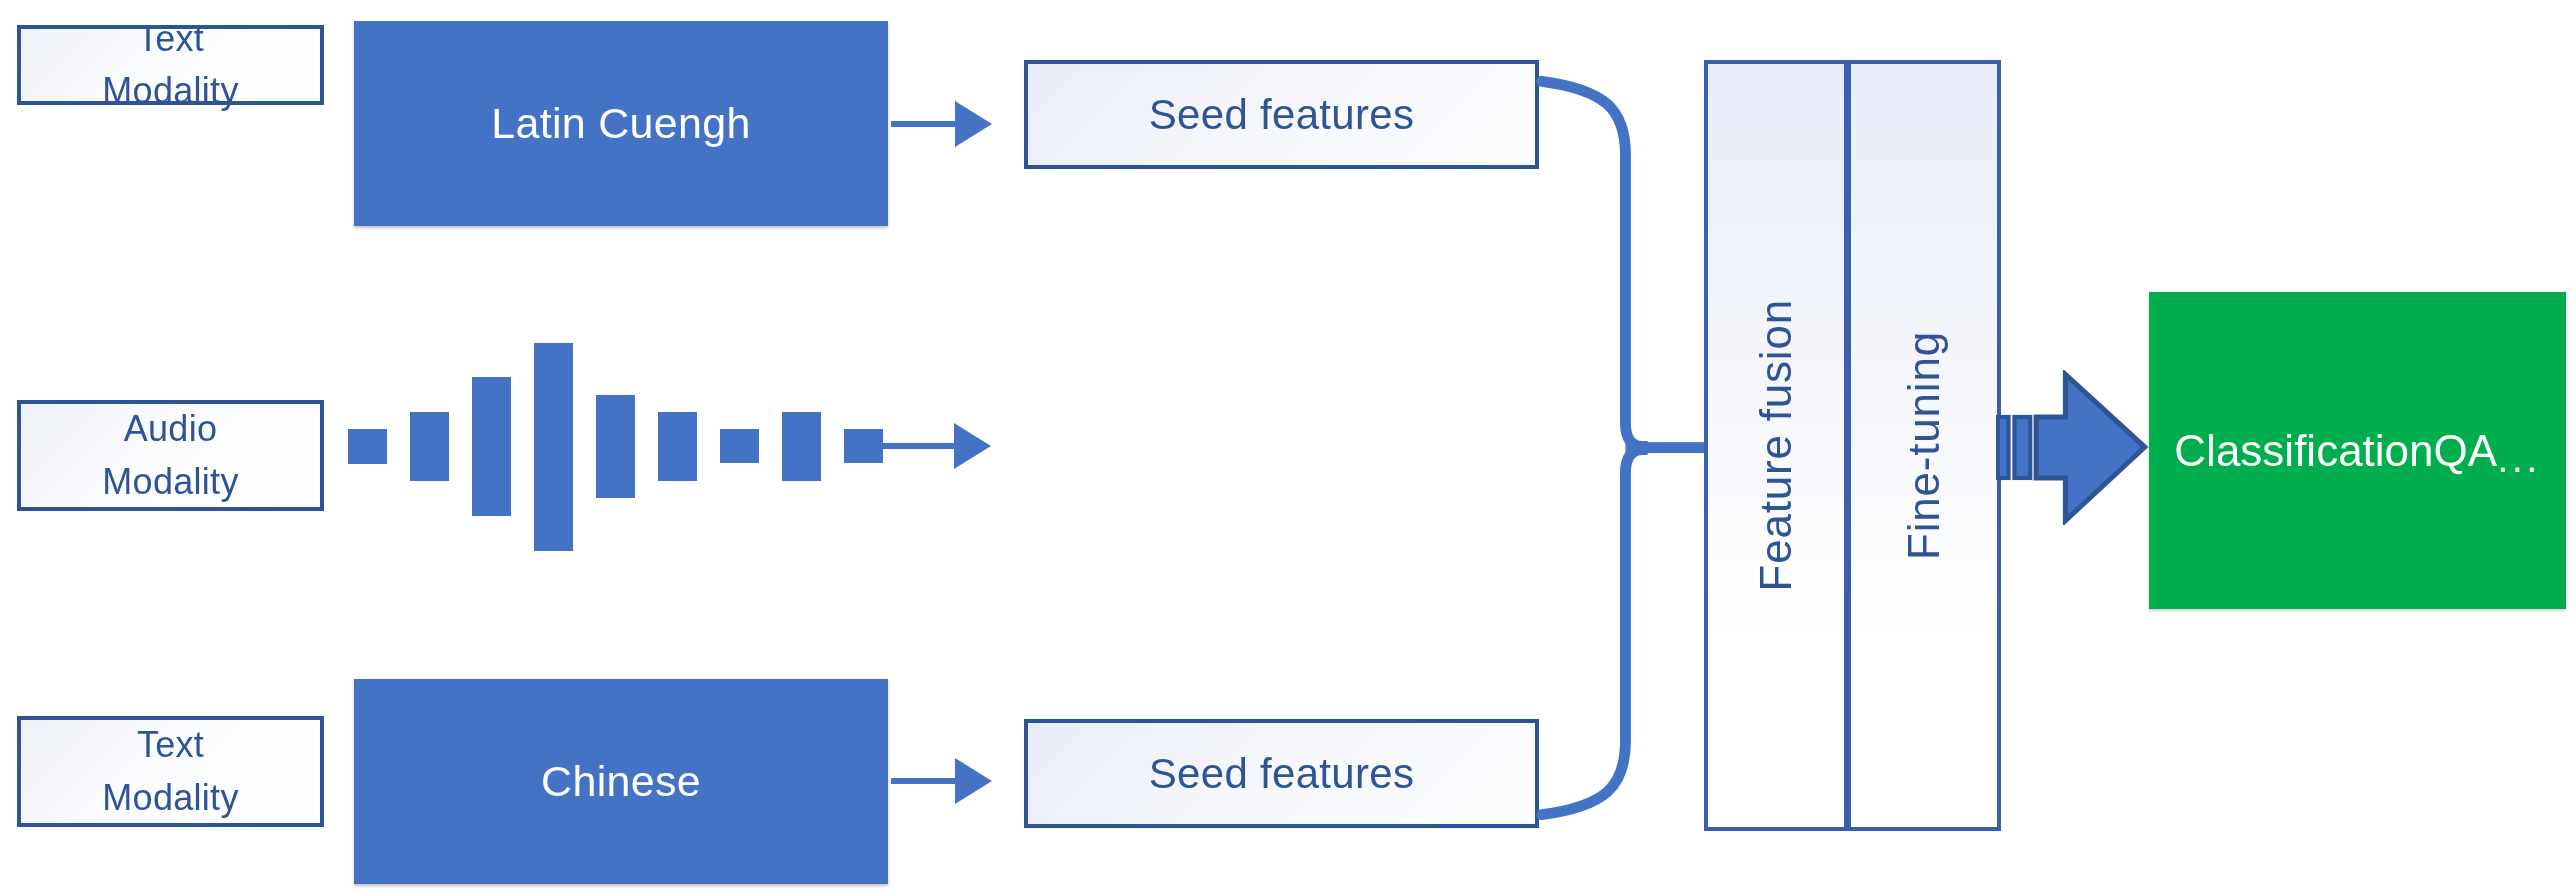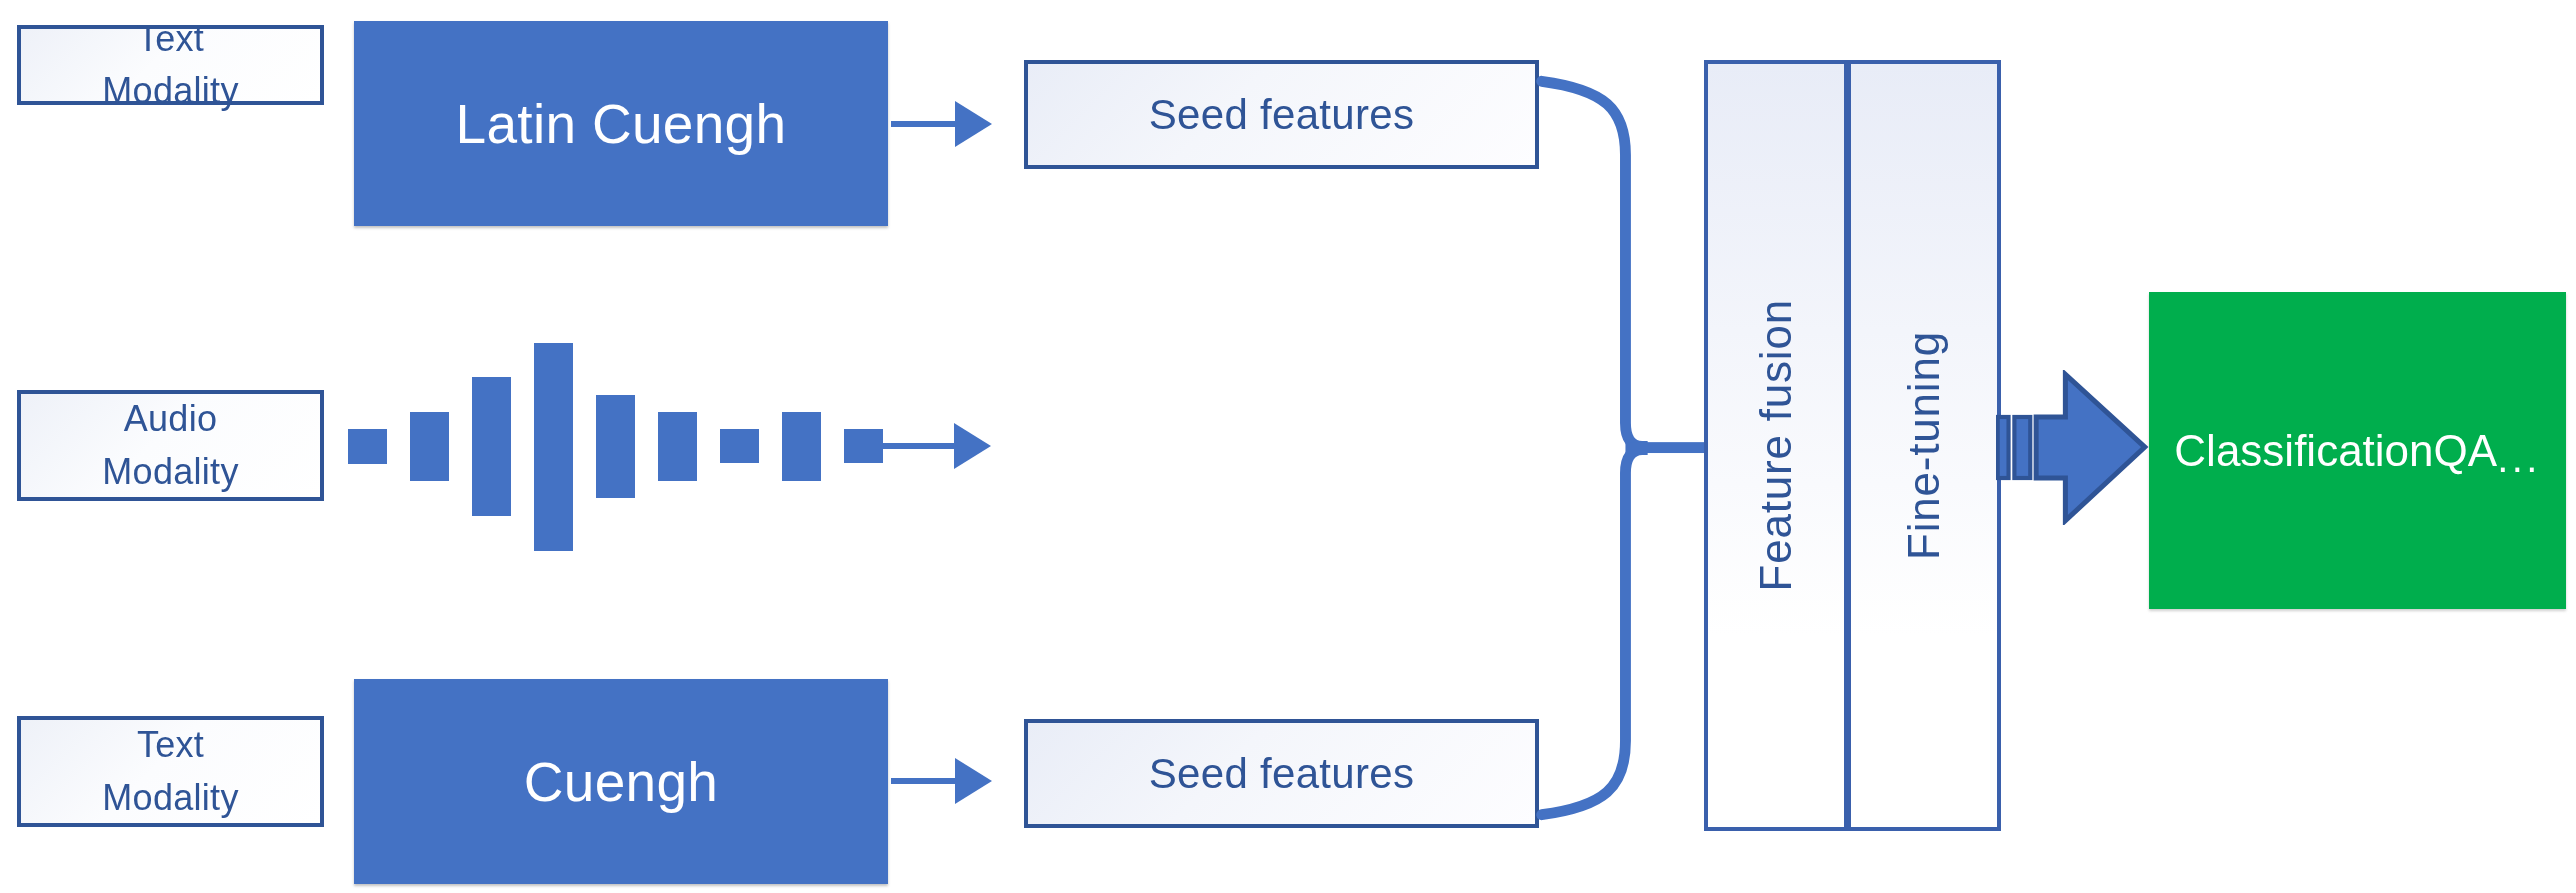--- a/index.html
+++ b/index.html
@@ -14,21 +14,21 @@
     background:linear-gradient(135deg,#eef1f8 0%,#fbfcfe 45%,#ffffff 100%);
     color:#2F5496;
     display:flex;flex-direction:column;align-items:center;justify-content:center;
     font-size:36px;line-height:1.45;text-align:center;letter-spacing:0.3px;
   }
 
   .lang-box{
     background:#4472C4;
     color:#ffffff;
     display:flex;align-items:center;justify-content:center;
-    font-size:55px;letter-spacing:0.3px;
+    font-size:43px;letter-spacing:0.3px;
     box-shadow:0 1.7px 2.5px rgba(120,120,120,.45);
   }
 
   .feature-box{
     border:4.2px solid #2F5496;
     background:linear-gradient(135deg,#e9edf7 0%,#f4f6fb 40%,#fdfdff 100%);
     color:#2F5496;
     display:flex;align-items:center;justify-content:center;
     font-size:42px;letter-spacing:0.3px;margin-left:30px;
   }
@@ -93,21 +93,21 @@
 
   <div class="abs" style="left:891px;top:101px;width:101px;height:47px;">
     <div class="abs arrow-line" style="left:0;top:20px;width:67px;"></div>
     <div class="abs arrow-head" style="left:64px;top:0;"></div>
   </div>
 
   <div class="abs feature-box" style="left:994px;top:60px;width:515px;height:109px;">
     <span>Seed features</span>
   </div>
 
-  <div class="abs modality-box" style="left:17px;top:390px;width:307px;height:111px;">
+  <div class="abs modality-box" style="left:17px;top:400px;width:307px;height:111px;">
     <div>Audio</div>
     <div>Modality</div>
   </div>
 
   <div class="abs" id="waveform" style="left:348px;top:335px;width:536px;height:223px;">
       <div class="wave-bar" style="left: 0px; width: 39px; height: 35px; top: 94px;"></div>
       <div class="wave-bar" style="left: 62px; width: 39px; height: 69px; top: 77px;"></div>
       <div class="wave-bar" style="left: 124px; width: 39px; height: 139px; top: 42px;"></div>
       <div class="wave-bar" style="left: 186px; width: 39px; height: 208px; top: 7.5px;"></div>
       <div class="wave-bar" style="left: 248px; width: 39px; height: 103px; top: 60px;"></div>
@@ -122,21 +122,21 @@
     <div class="abs arrow-head" style="left:78px;top:0;"></div>
   </div>
 
 
   <div class="abs modality-box" style="left:17px;top:716px;width:307px;height:111px;">
     <div>Text</div>
     <div>Modality</div>
   </div>
 
   <div class="abs lang-box" style="left:354px;top:679px;width:534px;height:205px;">
-    <span>Cuengh</span>
+    <span>Chinese</span>
   </div>
 
   <div class="abs" style="left:891px;top:758px;width:101px;height:47px;">
     <div class="abs arrow-line" style="left:0;top:20px;width:67px;"></div>
     <div class="abs arrow-head" style="left:64px;top:0;"></div>
   </div>
 
   <div class="abs feature-box" style="left:994px;top:719px;width:515px;height:109px;">
     <span>Seed features</span>
   </div>

